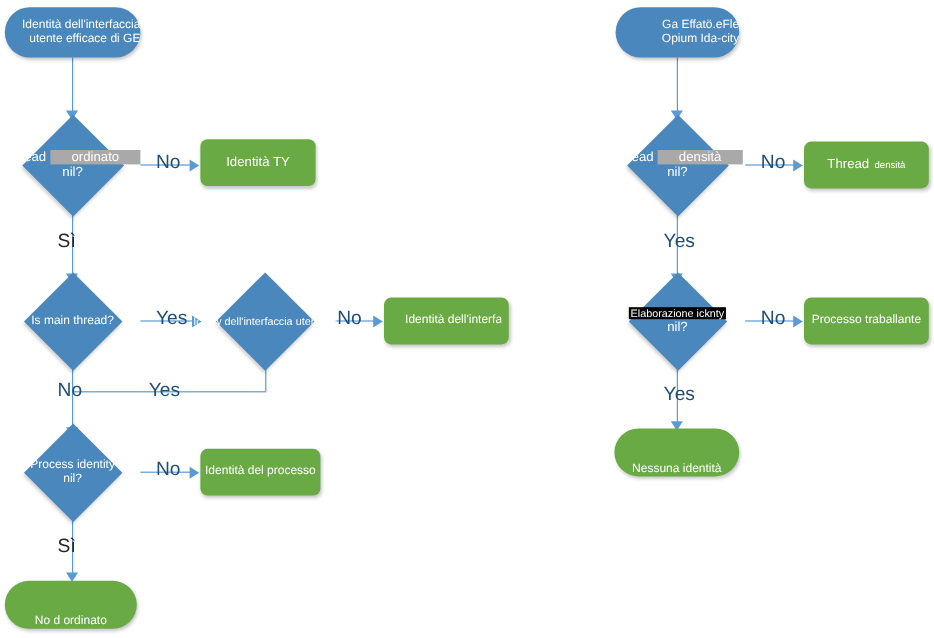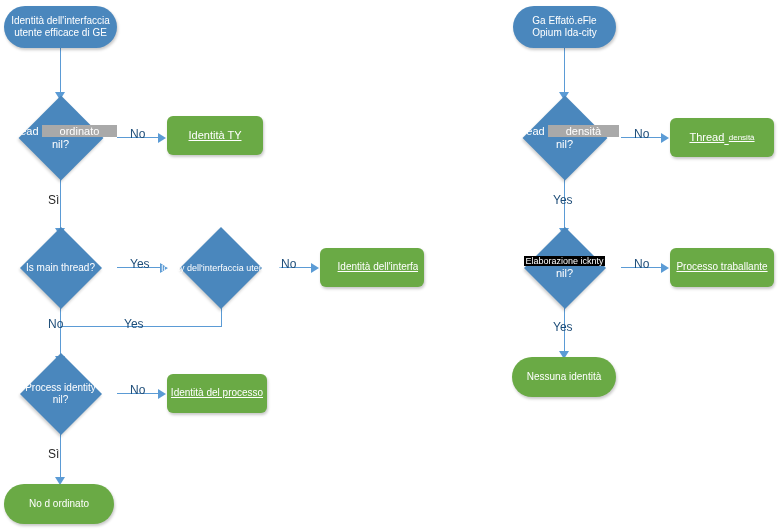--- a/index.html
+++ b/index.html
@@ -29,30 +29,30 @@
     text-align: center;
     color: #ffffff;
     line-height: 1.22;
     z-index: 5;
   }
 
   .terminator {
     border-radius: 999px;
     background: #4a87bd;
     box-shadow: 1px 2px 3px rgba(0,0,0,0.22);
+    align-items: flex-end;
   }
   .terminator.green {
     background: #6aaa45;
   }
 
   .process {
     border-radius: 6px;
     background: #6aaa45;
     box-shadow: 1px 2px 3px rgba(0,0,0,0.22);
-    text-decoration: underline;
   }
 
   
   .decision {
     background: transparent;
     box-shadow: none;
   }
   .decision .dshape {
     position: absolute;
     left: 50%;
@@ -117,21 +117,21 @@
     border-top: 8px solid #5b9bd5;
   }
   .arrow.right {
     border-top: 5px solid transparent;
     border-bottom: 5px solid transparent;
     border-left: 8px solid #5b9bd5;
   }
 
   .edge-label {
     position: absolute;
-    font-size: 12px;
+    font-size: 16px;
     color: #1f4e79;
     background: transparent;
     z-index: 4;
     white-space: nowrap;
   }
   .edge-label.dark { color: #262626; }
 </style>
 </head>
 <body>
 

